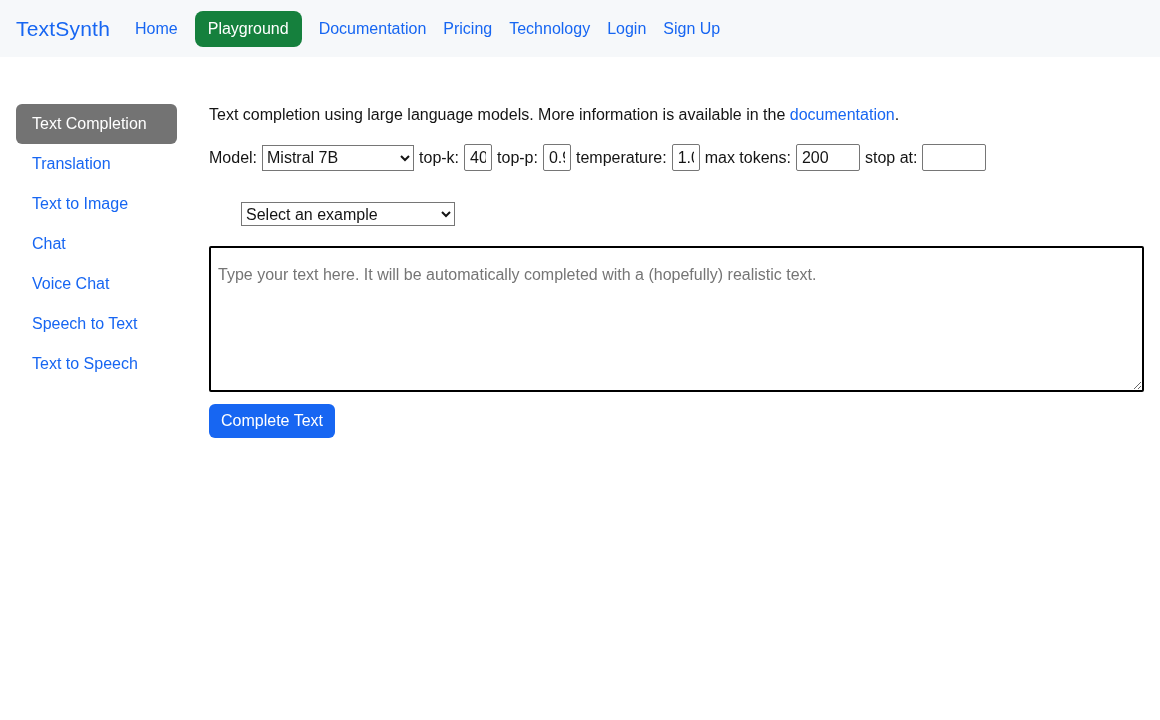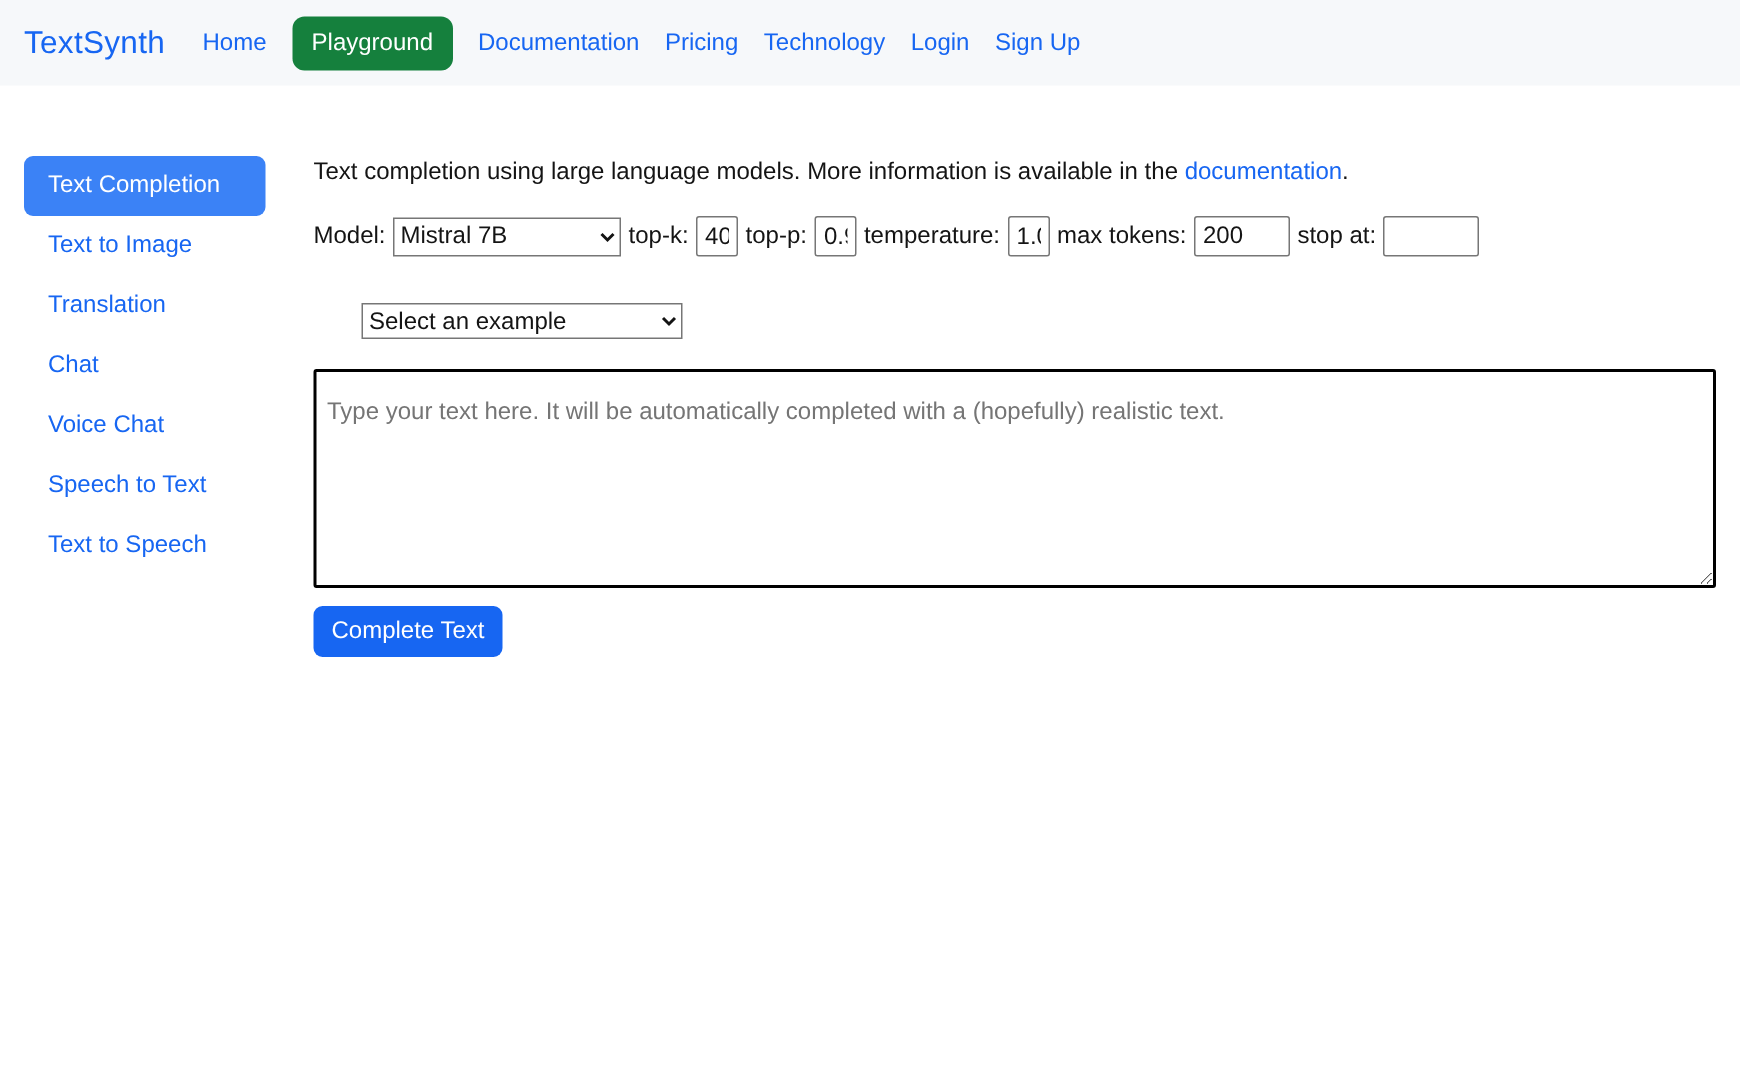--- a/index.html
+++ b/index.html
@@ -67,21 +67,21 @@
     display: flex;
     align-items: center;
     padding: 0 16px;
     color: #1766f2;
     font-size: 16px;
     border-radius: 6px;
     cursor: pointer;
     white-space: nowrap;
   }
   .side-item.active {
-    background: #3b82f6;
+    background: #737373;
     color: #ffffff;
   }
 
   
   .main {
     flex: 1;
     margin-left: 32px;
     min-width: 0;
   }
   .main p {
@@ -168,22 +168,22 @@
     <div class="nav-link">Technology</div>
     <div class="nav-link">Login</div>
     <div class="nav-link">Sign Up</div>
   </div>
 </div>
 
 <div class="layout">
 
   <div class="sidebar">
     <div class="side-item active">Text Completion</div>
+    <div class="side-item">Translation</div>
     <div class="side-item">Text to Image</div>
-    <div class="side-item">Translation</div>
     <div class="side-item">Chat</div>
     <div class="side-item">Voice Chat</div>
     <div class="side-item">Speech to Text</div>
     <div class="side-item">Text to Speech</div>
   </div>
 
   <div class="main">
 
     <p><span>Text completion using large language models. More information is available in the </span><span class="doc-link">documentation</span><span>.</span></p>
 

